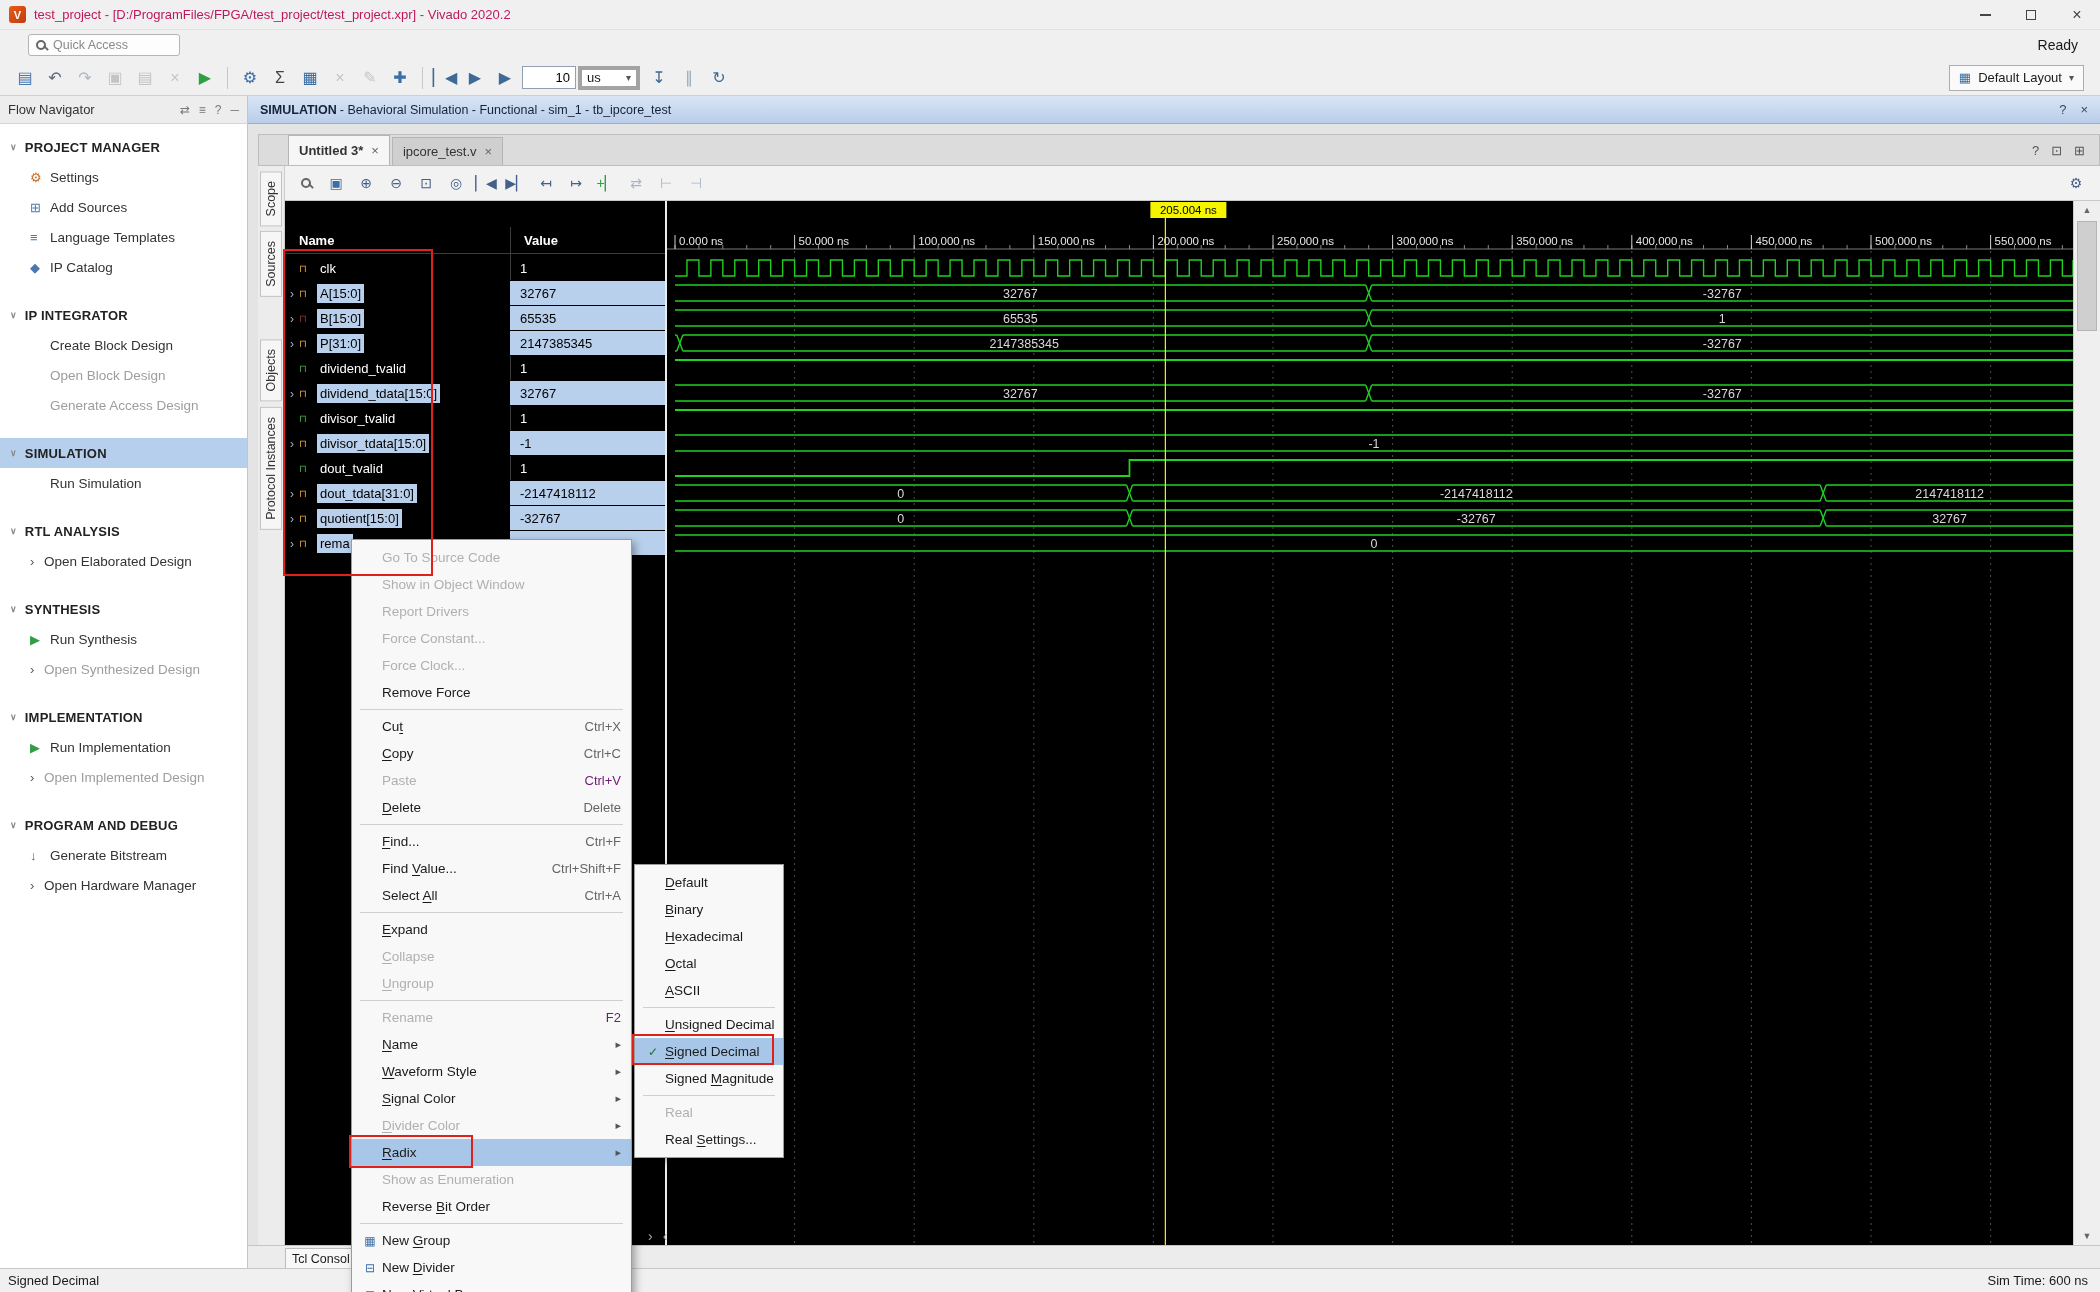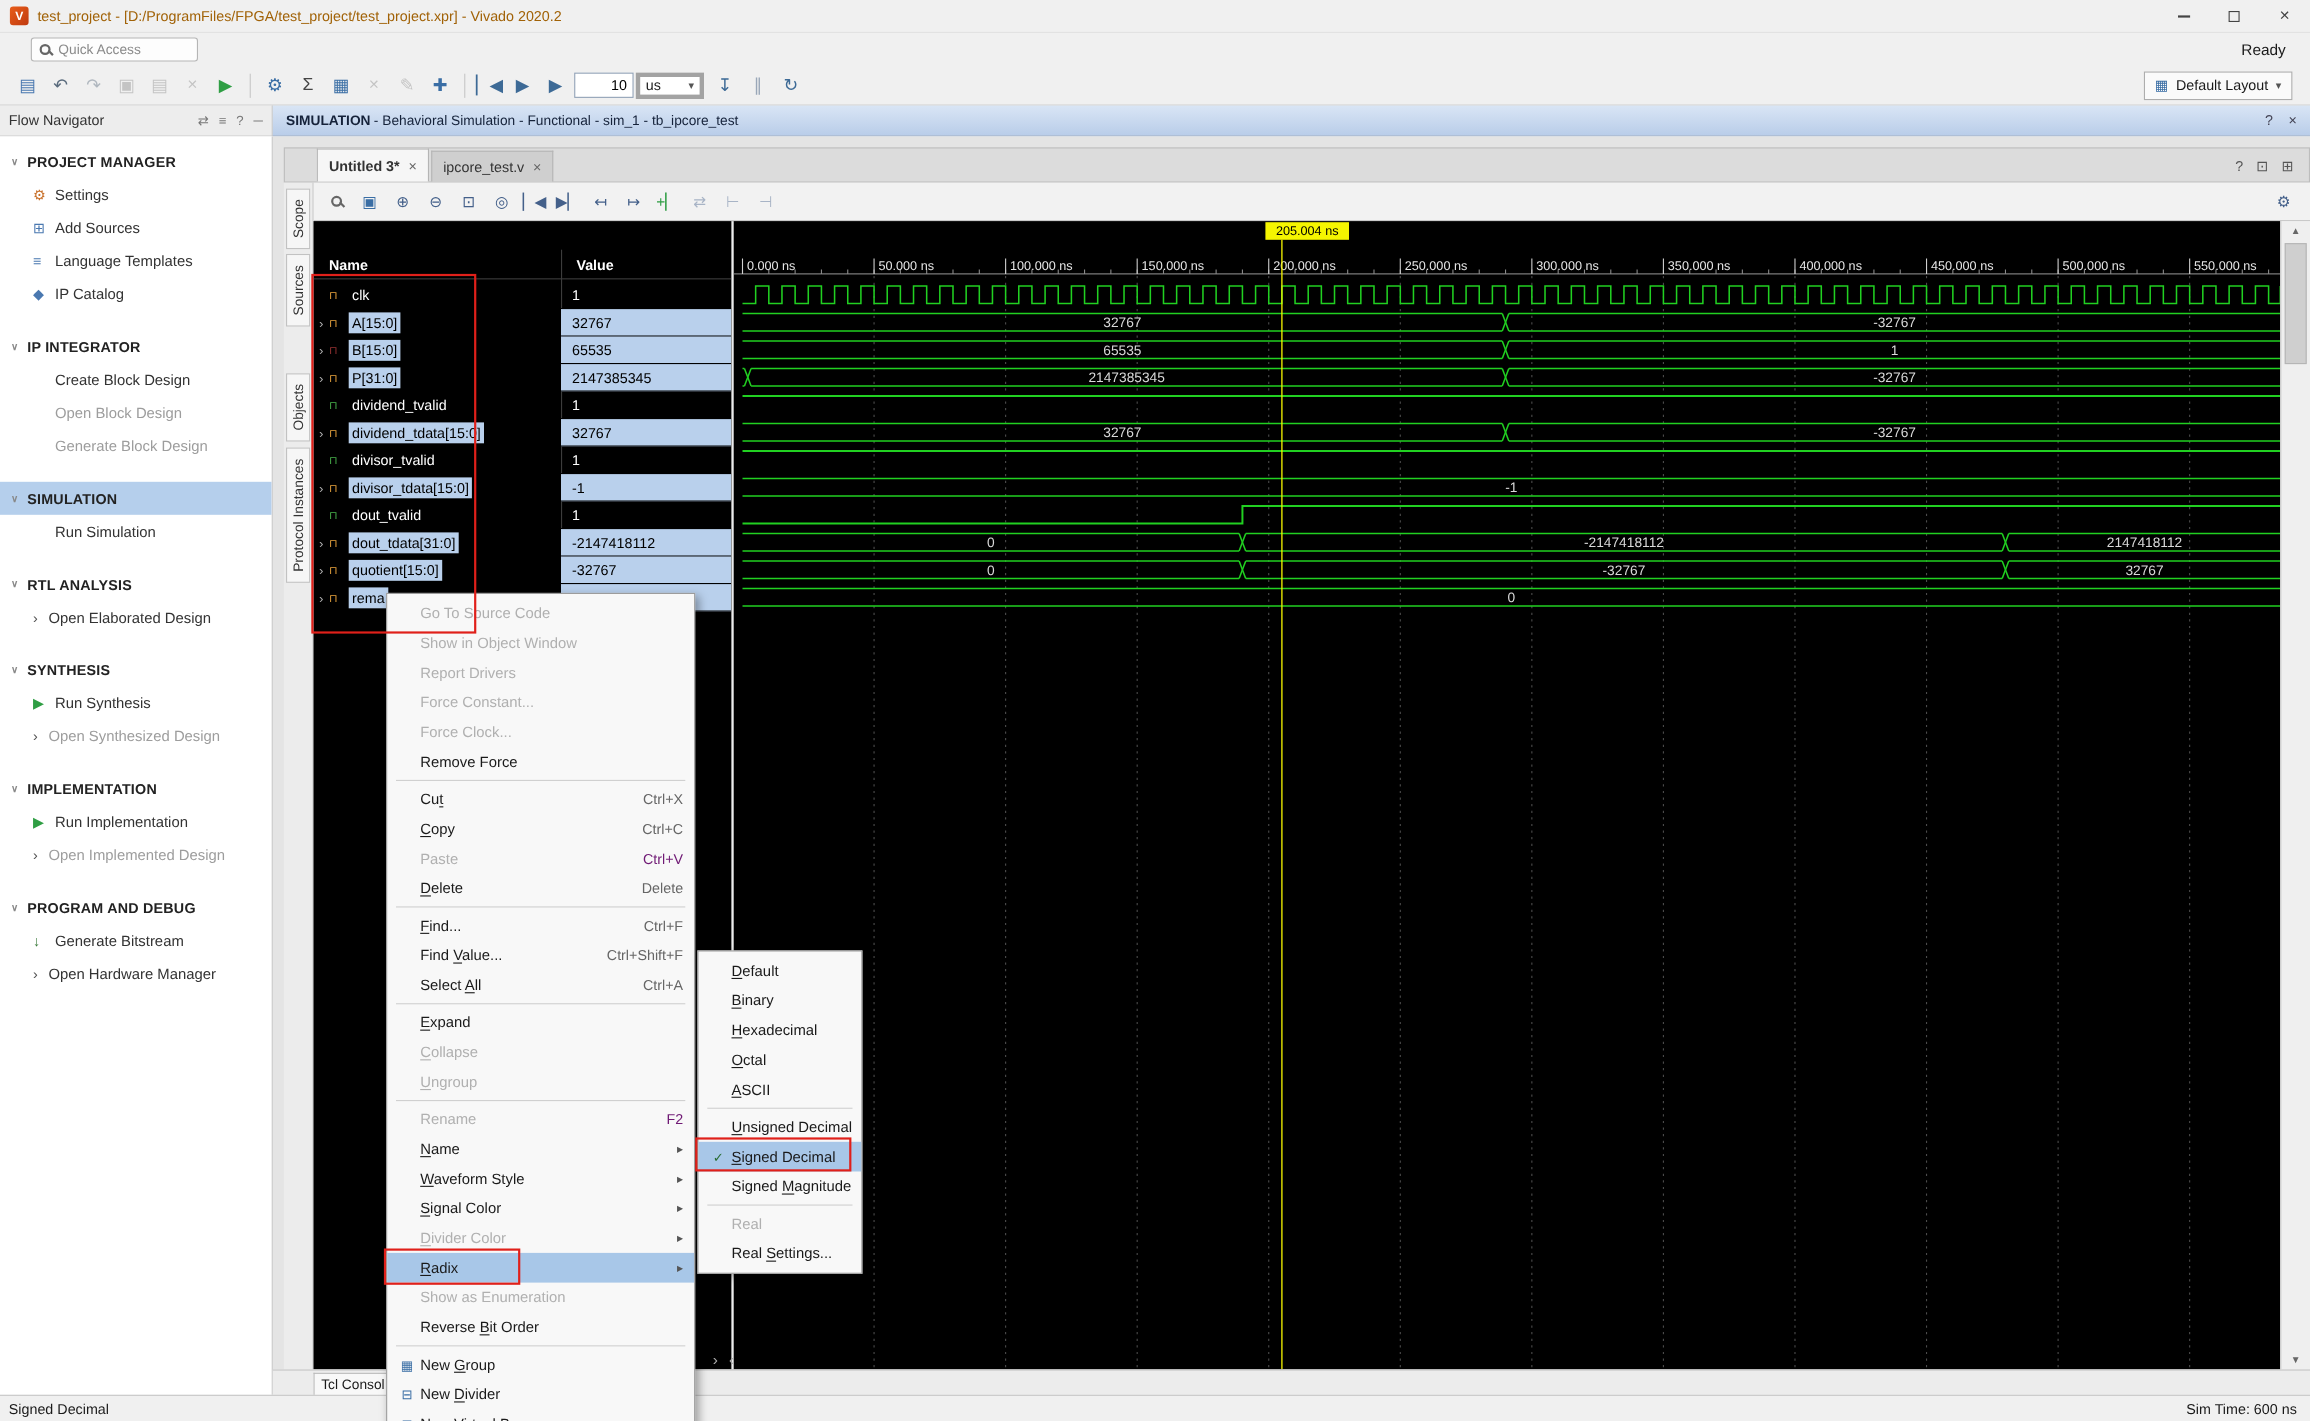--- a/index.html
+++ b/index.html
@@ -2,21 +2,21 @@
 <html><head>
 <meta charset="utf-8">
 <style>
 *{margin:0;padding:0;box-sizing:border-box}
 html,body{width:2100px;height:1292px;overflow:hidden}
 body{font-family:"Liberation Sans",sans-serif;background:#f0f0f0;position:relative;font-size:13px;color:#1a1a1a}
 u{text-underline-offset:2px}
 
 #titlebar{position:absolute;left:0;top:0;width:2100px;height:30px;background:#f0f0f0;border-bottom:1px solid #e2e2e2;display:flex;align-items:center}
 #app-logo{width:17px;height:17px;margin:0 8px 0 9px;background:linear-gradient(135deg,#e85d1a,#c03a10);border-radius:3px;color:#fff;font-size:11px;font-weight:bold;display:flex;align-items:center;justify-content:center}
-#window-title{font-size:13px;color:#a16207}
+#window-title{font-size:13px;color:#be185d}
 #win-btns{margin-left:auto;display:flex;height:30px}
 .winbtn{width:46px;height:30px;display:flex;align-items:center;justify-content:center;color:#444;font-size:16px}
 .winbtn .mini{width:11px;height:2px;background:#444}
 .winbtn .maxi{width:10px;height:10px;border:1.5px solid #444}
 
 #menubar{position:absolute;left:0;top:30px;width:2100px;height:30px;display:flex;align-items:center;padding-left:10px;background:#f0f0f0}
 .menu-item{padding:3px 12px;font-size:13.5px;color:#222}
 #quick-access{margin-left:18px;width:152px;height:22px;border:1px solid #b5b5b5;border-radius:3px;background:#fdfdfd;display:flex;align-items:center;padding:0 7px;gap:7px}
 #quick-access .qtext{color:#8a8a8a;font-size:12.5px}
 #ready-label{margin-left:auto;margin-right:22px;font-size:14px}
@@ -214,21 +214,21 @@
       <div class="fn-item">
         <span class="spacer"></span>
         <span>Create Block Design</span>
       </div>
       <div class="fn-item disabled">
         <span class="spacer"></span>
         <span>Open Block Design</span>
       </div>
       <div class="fn-item disabled">
         <span class="spacer"></span>
-        <span>Generate Block Design</span>
+        <span>Generate Access Design</span>
       </div>
     </div>
     <div class="fn-section">
       <div class="fn-sec-header selected">
         <span class="chev">∨</span>
         <span>SIMULATION</span>
       </div>
       <div class="fn-item">
         <span class="spacer"></span>
         <span>Run Simulation</span>

